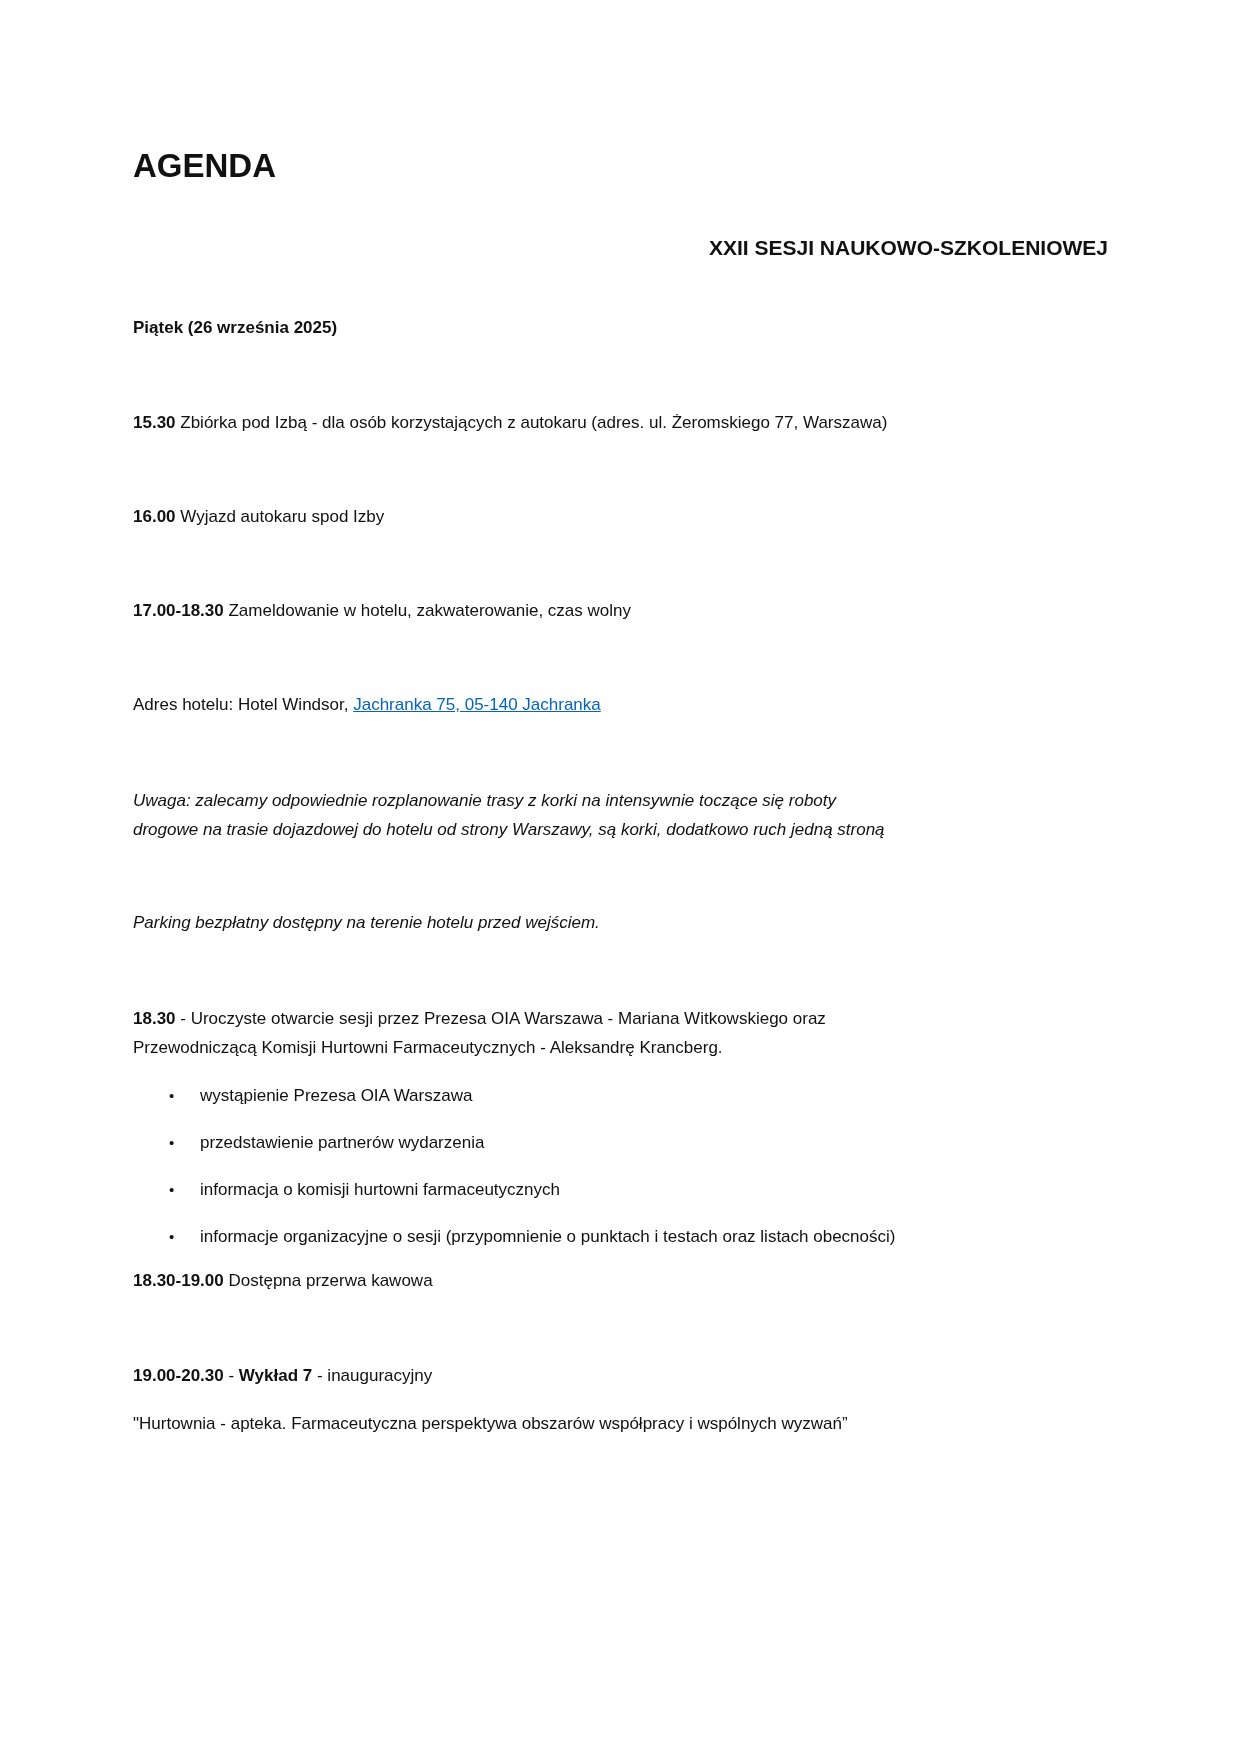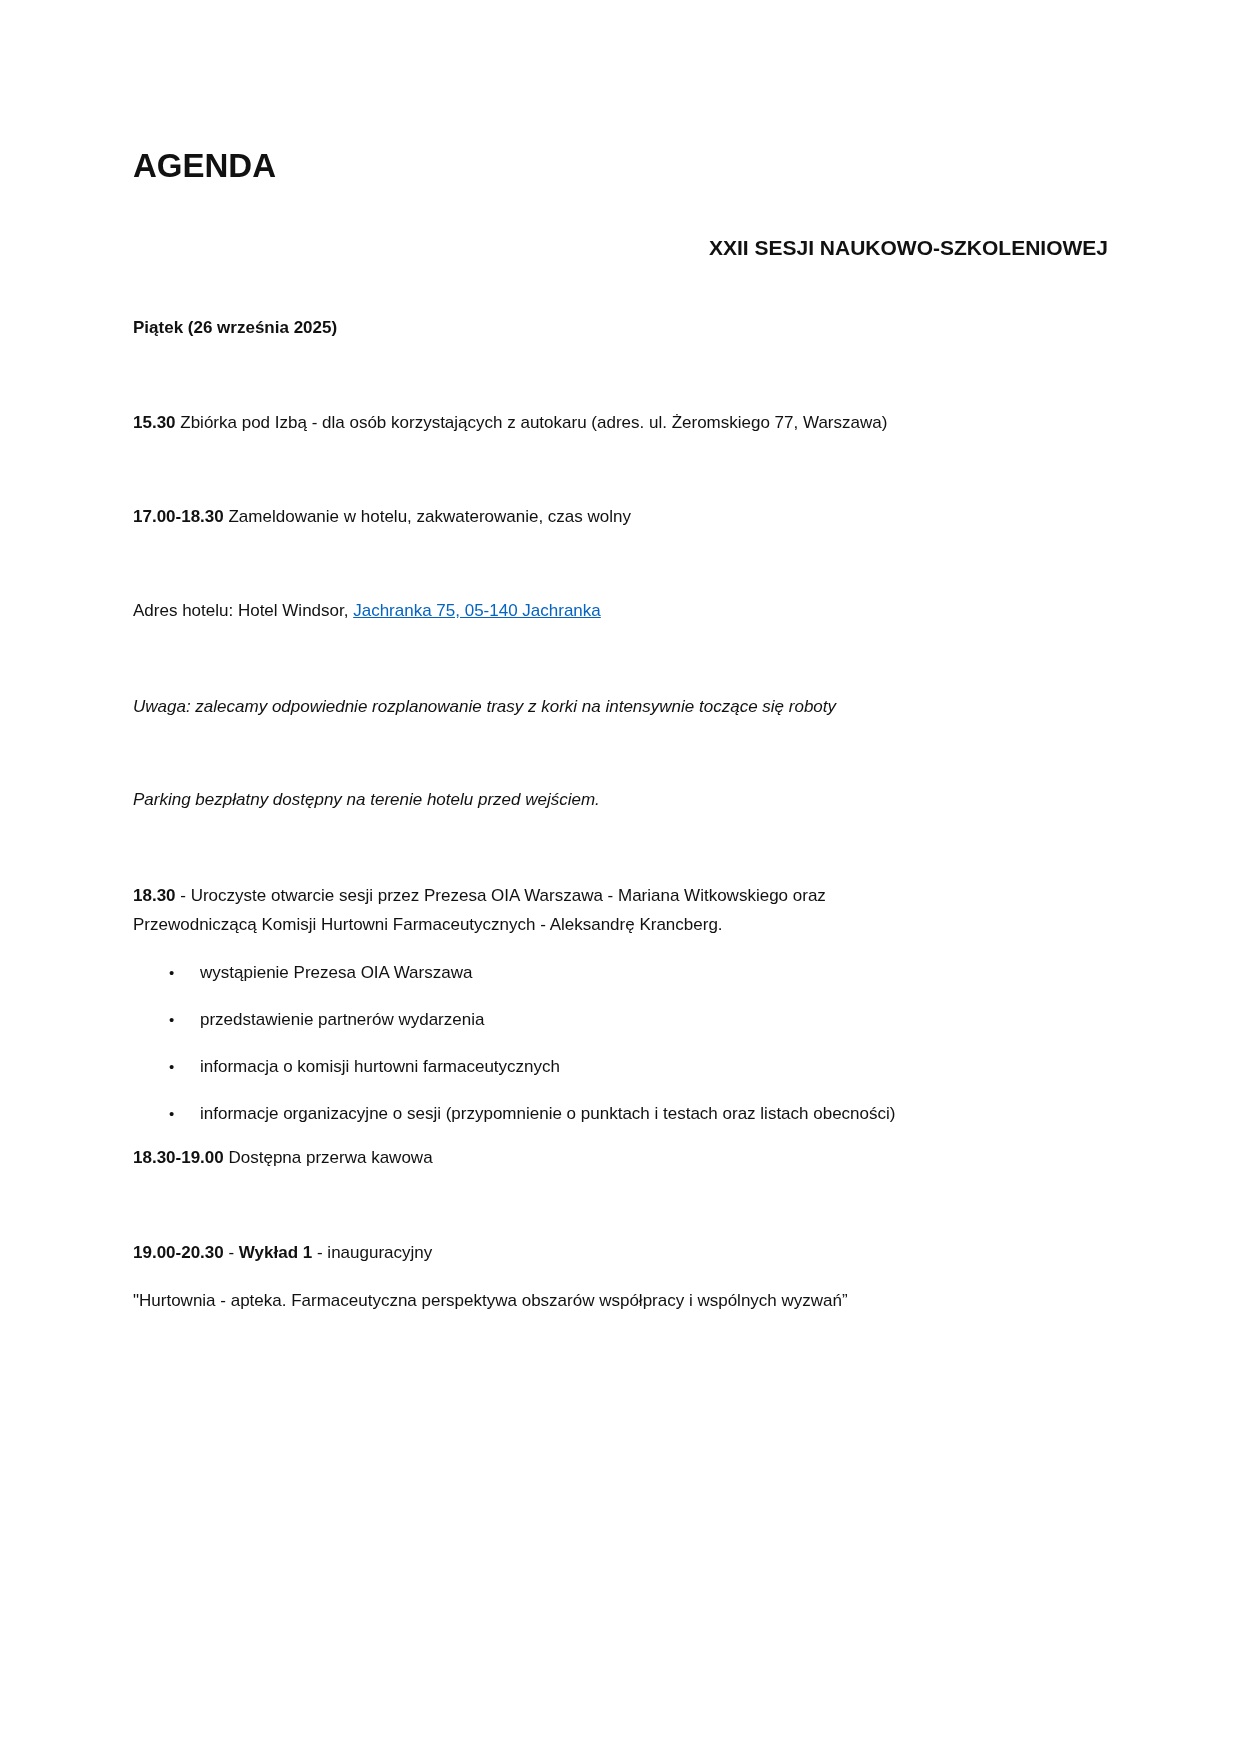--- a/index.html
+++ b/index.html
@@ -90,43 +90,45 @@
   <h1 class="doc-title">AGENDA</h1>
 
   <h2 class="session-title">
     <span class="block">XXII SESJI NAUKOWO-SZKOLENIOWEJ</span>
   </h2>
 
   <p class="day">Piątek (26 września 2025)</p>
 
   <p class="item"><b>15.30</b> <span>Zbiórka pod Izbą - dla osób korzystających z autokaru (adres. ul. Żeromskiego 77, Warszawa)</span></p>
 
+  <p class="item"><b>16.00</b> <span>Wyjazd autokaru spod Izby</span></p>
 
   <p class="item"><b>17.00-18.30</b> <span>Zameldowanie w hotelu, zakwaterowanie, czas wolny</span></p>
 
   <p class="item adres"><span>Adres hotelu: Hotel Windsor, </span><a class="doc-link" style="color: rgb(5, 99, 193);">Jachranka 75, 05-140 Jachranka</a></p>
 
   <p class="item notice">
     <span class="block">Uwaga: zalecamy odpowiednie rozplanowanie trasy z korki na intensywnie toczące się roboty</span>
+    <span class="block">drogowe na trasie dojazdowej do hotelu od strony Warszawy, są korki, dodatkowo ruch jedną stroną</span>
   </p>
 
   <p class="item parking">Parking bezpłatny dostępny na terenie hotelu przed wejściem.</p>
 
   <p class="item opening">
       <span class="block"><b>18.30</b><span> - Uroczyste otwarcie sesji przez Prezesa OIA Warszawa - Mariana Witkowskiego oraz</span></span>
       <span class="block">Przewodniczącą Komisji Hurtowni Farmaceutycznych - Aleksandrę Krancberg.</span>
     </p>
 
   <ul class="bullets">
     <li><span class="bullet">•</span><span>wystąpienie Prezesa OIA Warszawa</span></li>
     <li><span class="bullet">•</span><span>przedstawienie partnerów wydarzenia</span></li>
     <li><span class="bullet">•</span><span>informacja o komisji hurtowni farmaceutycznych</span></li>
     <li><span class="bullet">•</span><span>informacje organizacyjne o sesji (przypomnienie o punktach i testach oraz listach obecności)</span></li>
   </ul>
 
   <p class="item coffee"><b>18.30-19.00</b> <span>Dostępna przerwa kawowa</span></p>
 
-  <p class="item lecture-head"><b>19.00-20.30</b><span> - </span><b>Wykład 1</b><span> - inauguracyjny</span></p>
+  <p class="item lecture-head"><b>19.00-20.30</b><span> - </span><b>Wykład 7</b><span> - inauguracyjny</span></p>
 
   <p class="item lecture-title">"Hurtownia - apteka. Farmaceutyczna perspektywa obszarów współpracy i wspólnych wyzwań”</p>
 
 
 </div>
 
 </body></html>

